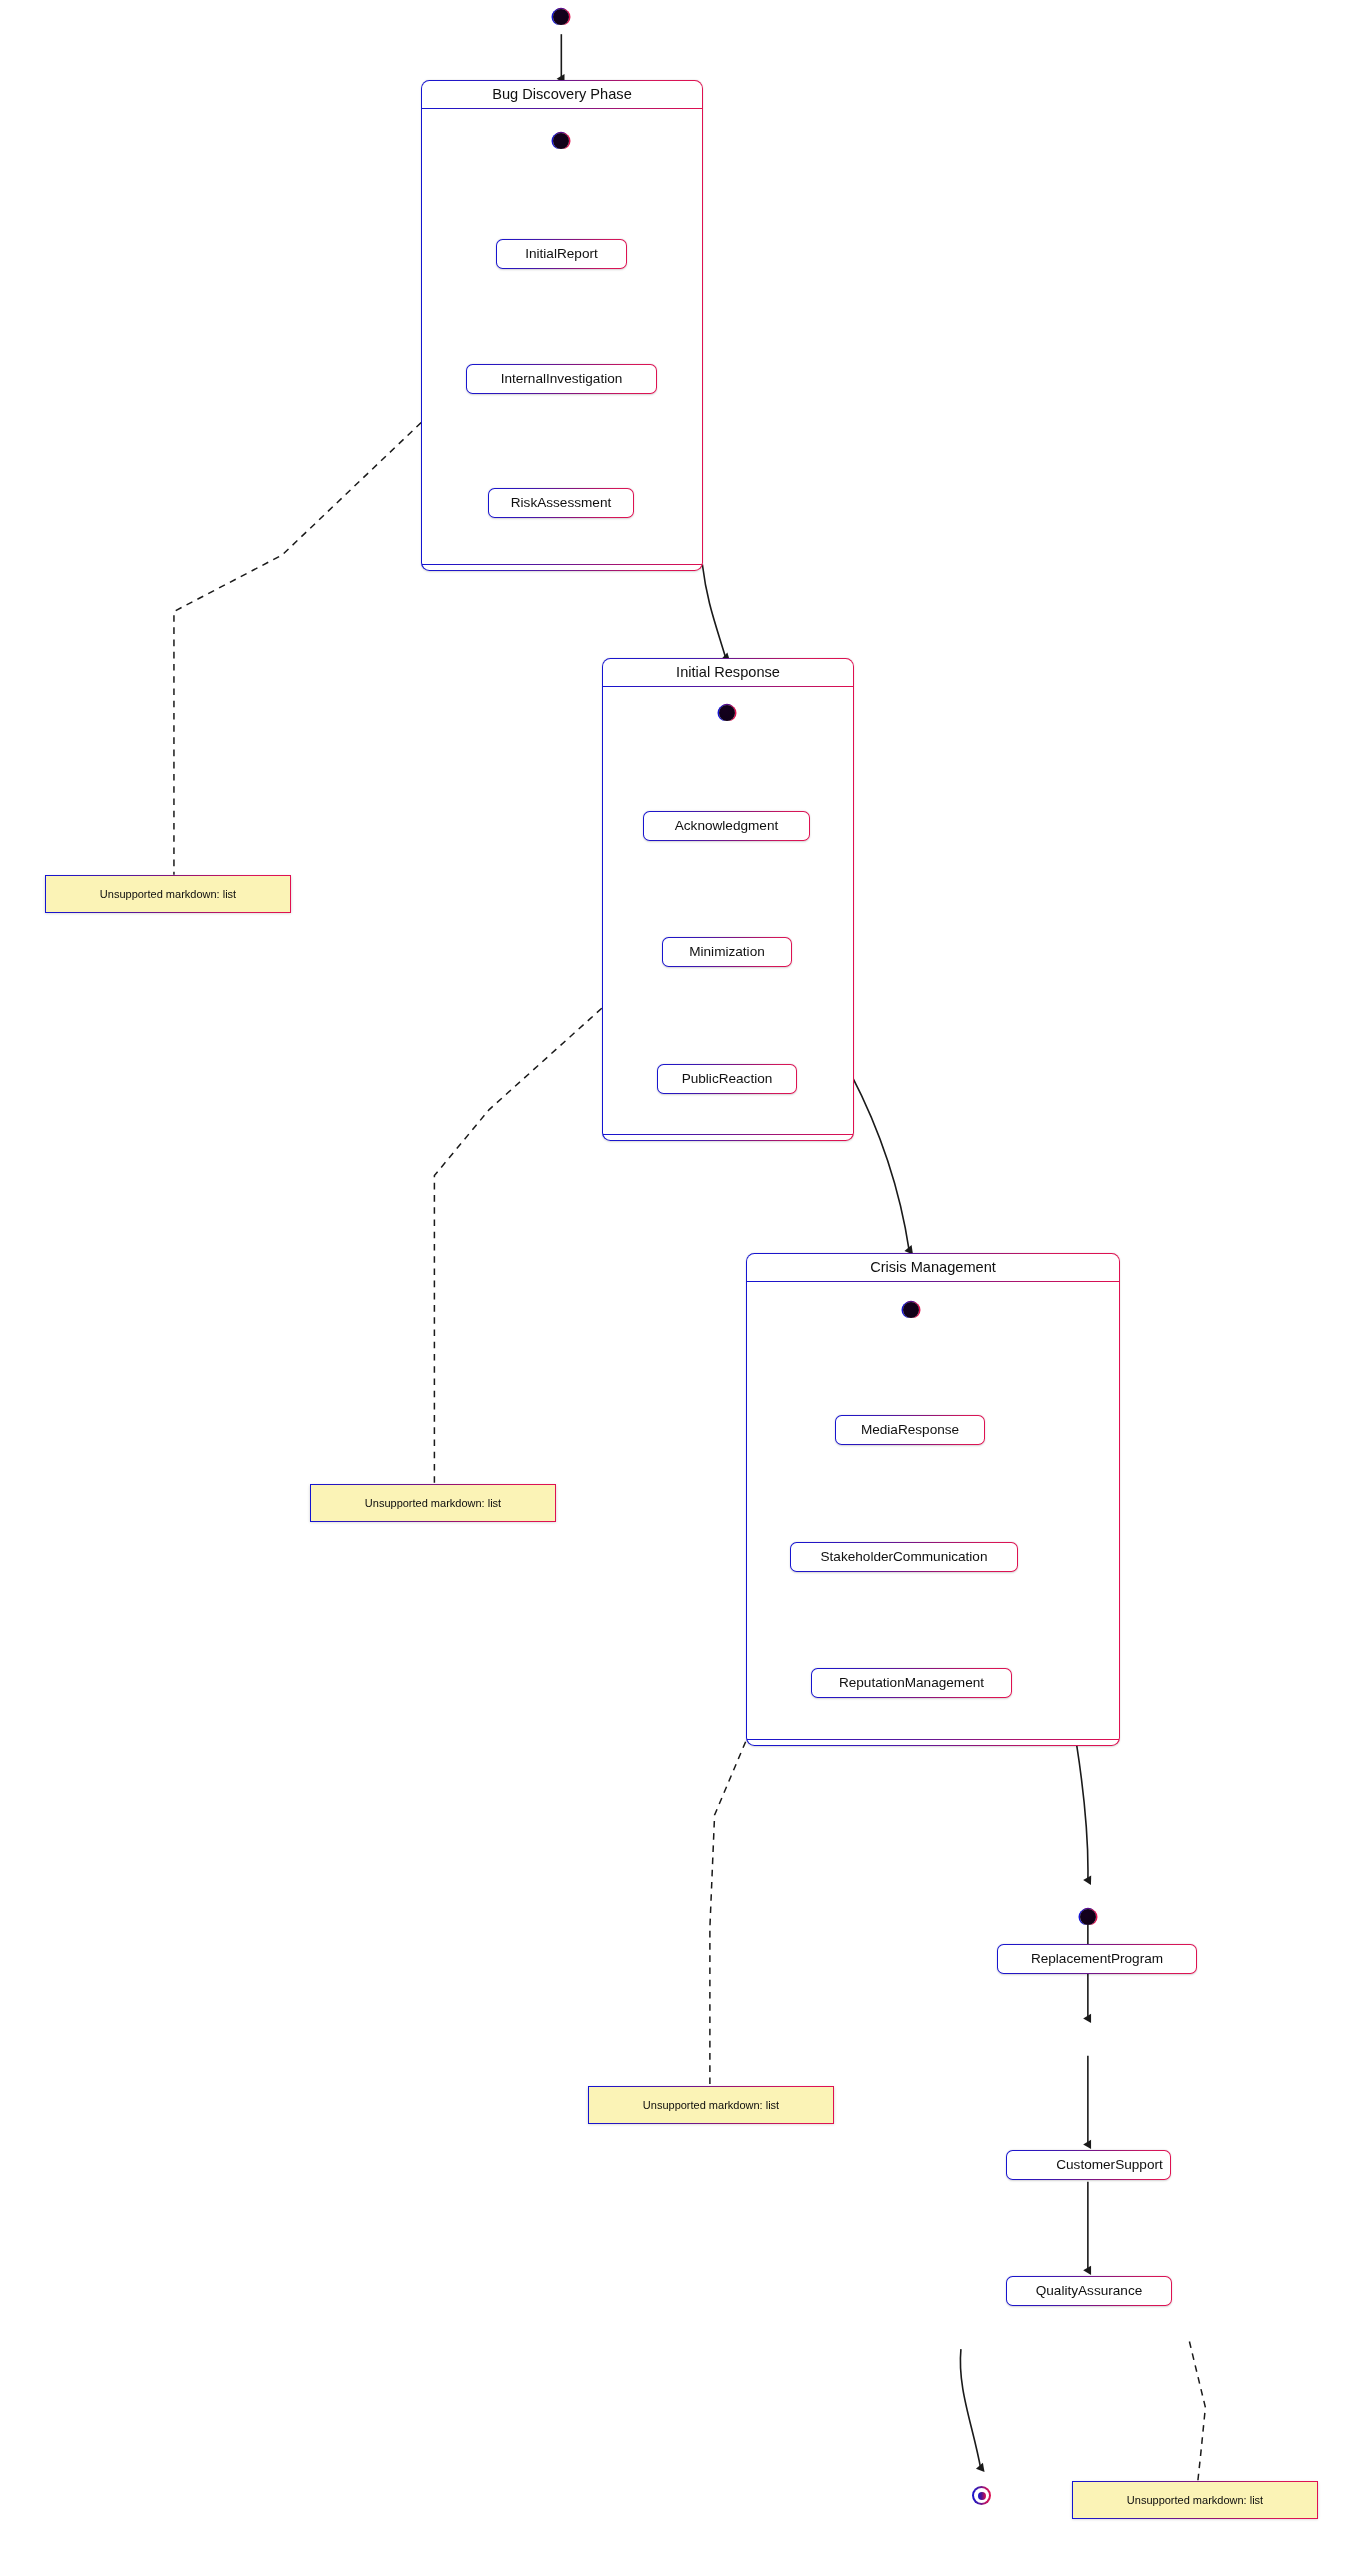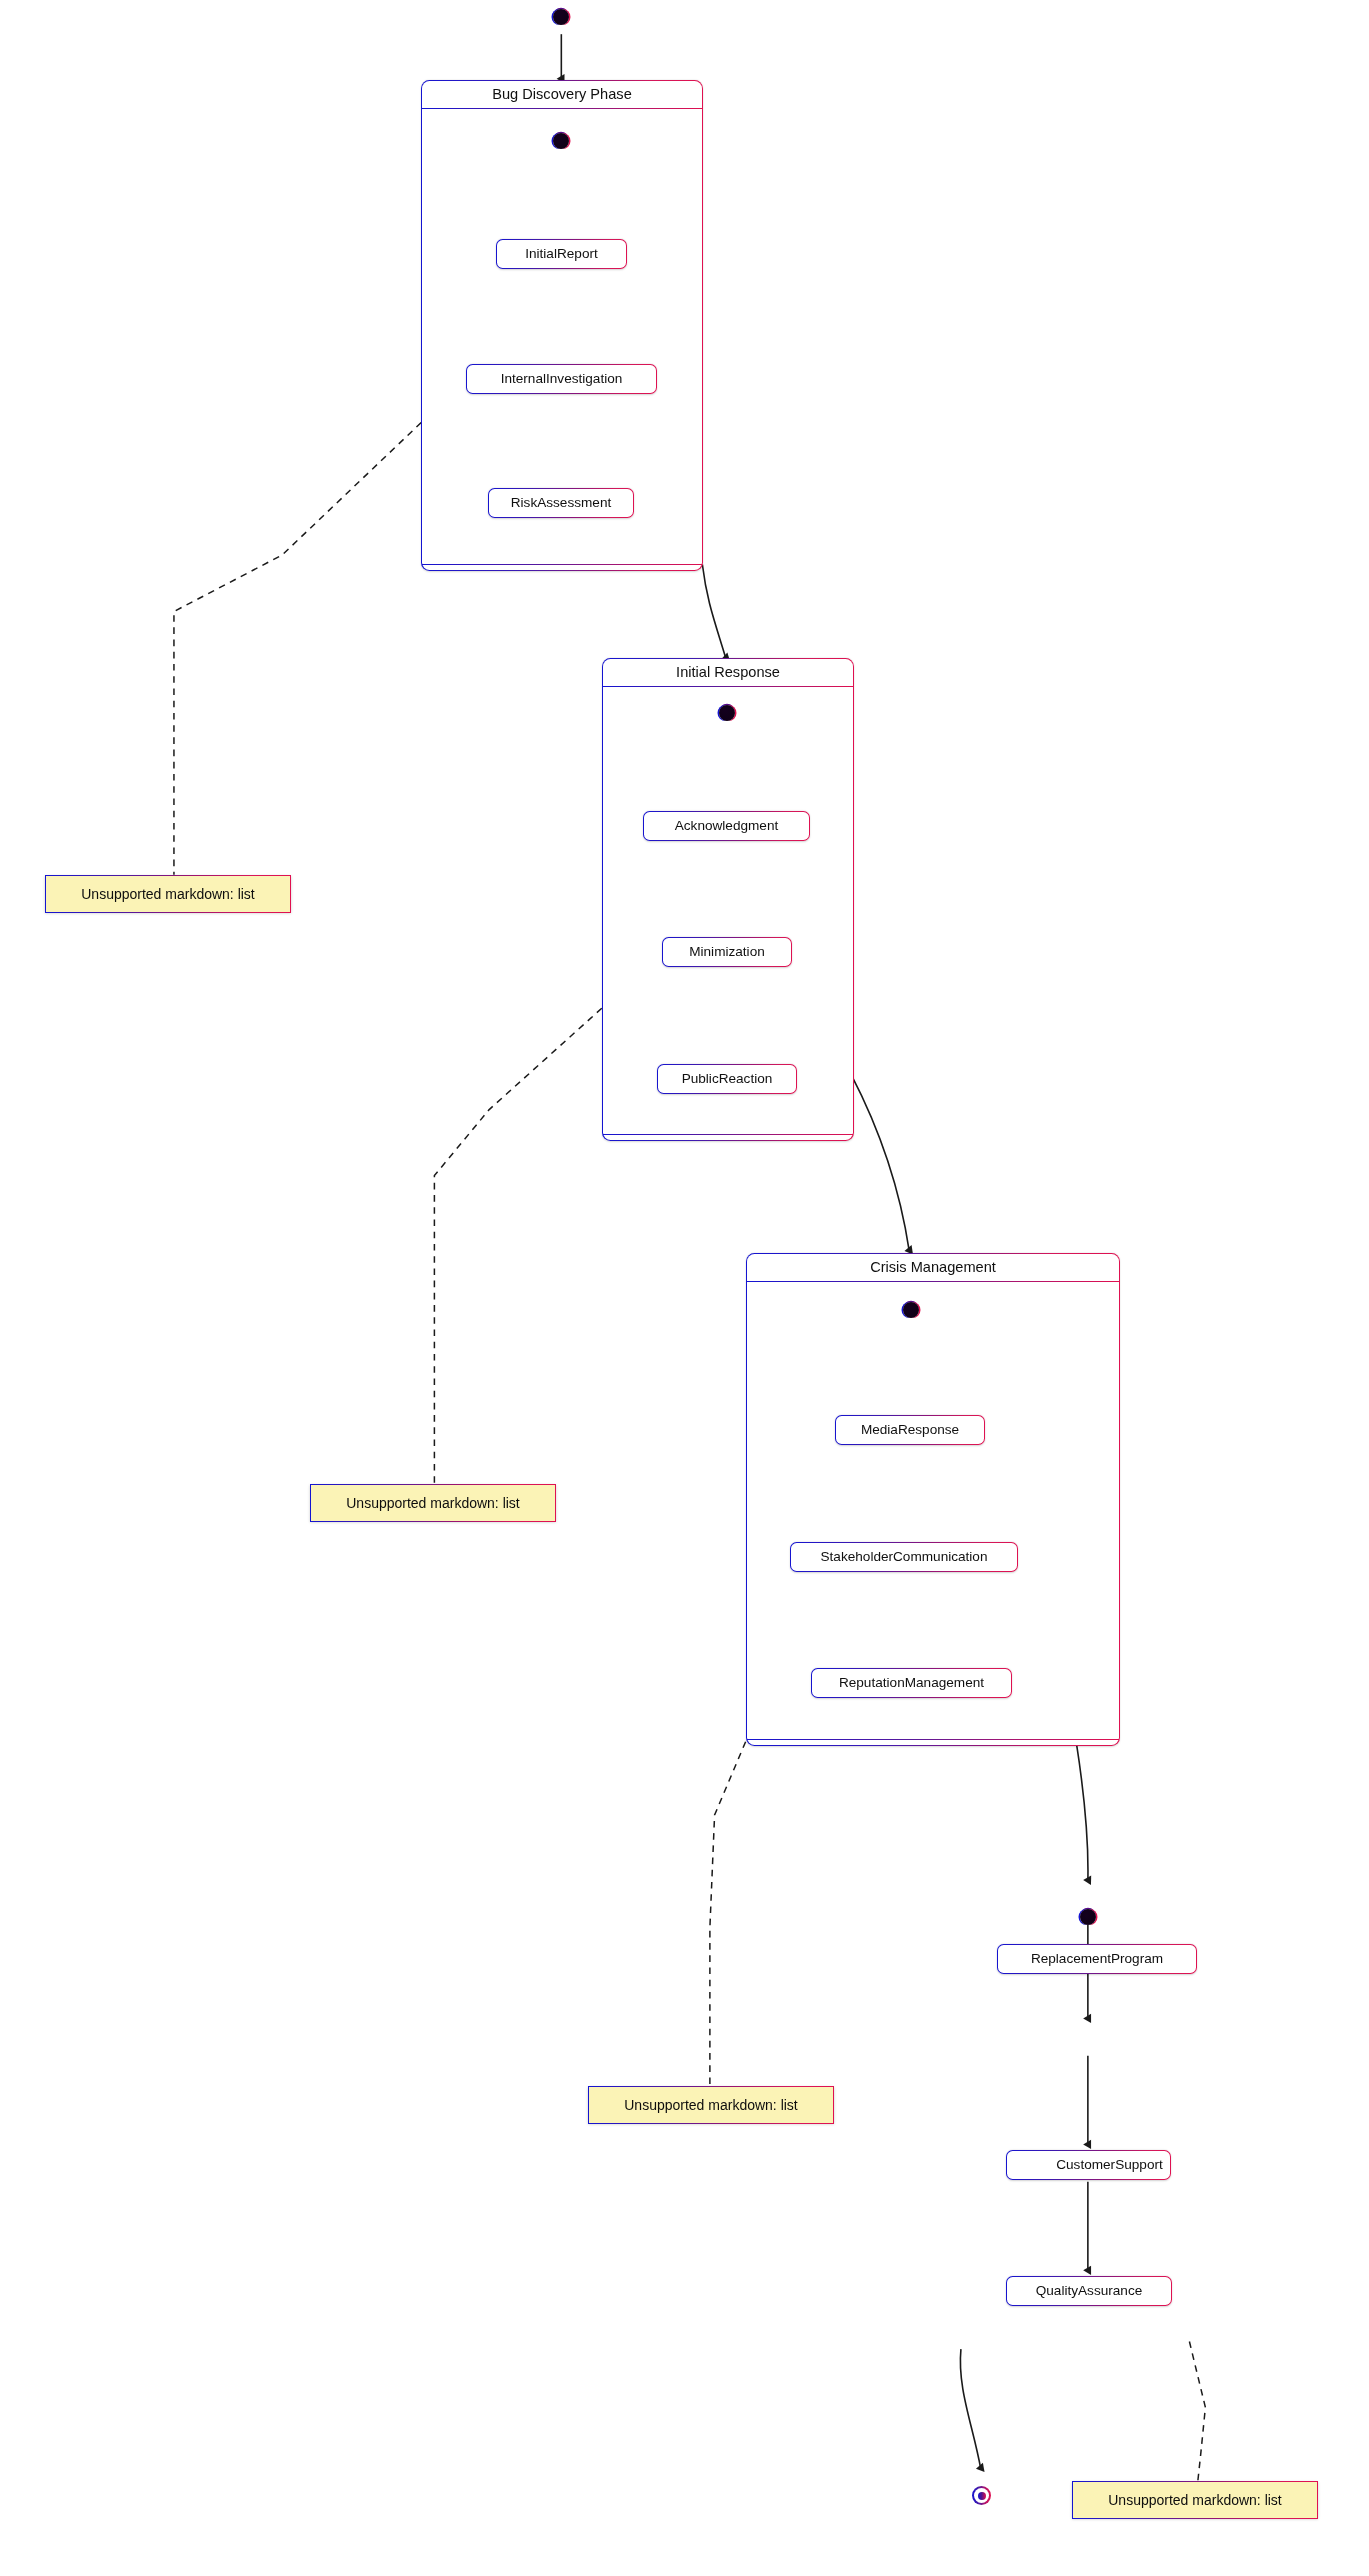--- a/index.html
+++ b/index.html
@@ -91,21 +91,21 @@
   }
 
   
   .note {
     position: absolute;
     box-sizing: border-box;
     height: 38px;
     line-height: 36px;
     padding: 0 13px;
     text-align: center;
-    font-size: 14px;
+    font-size: 11px;
     color: #0d0d0d;
     white-space: nowrap;
     border: 1.9px solid transparent;
     background-image: linear-gradient(#fbf3b6, #fbf3b6),
                       linear-gradient(90deg, #1414d2 0%, #4a19a3 30%, #971371 58%, #d8165a 84%, #e01050 100%);
     background-origin: border-box;
     background-clip: padding-box, border-box;
     box-shadow: 0 0.9px 2.8px rgba(0,0,0,0.2);
   }
 

